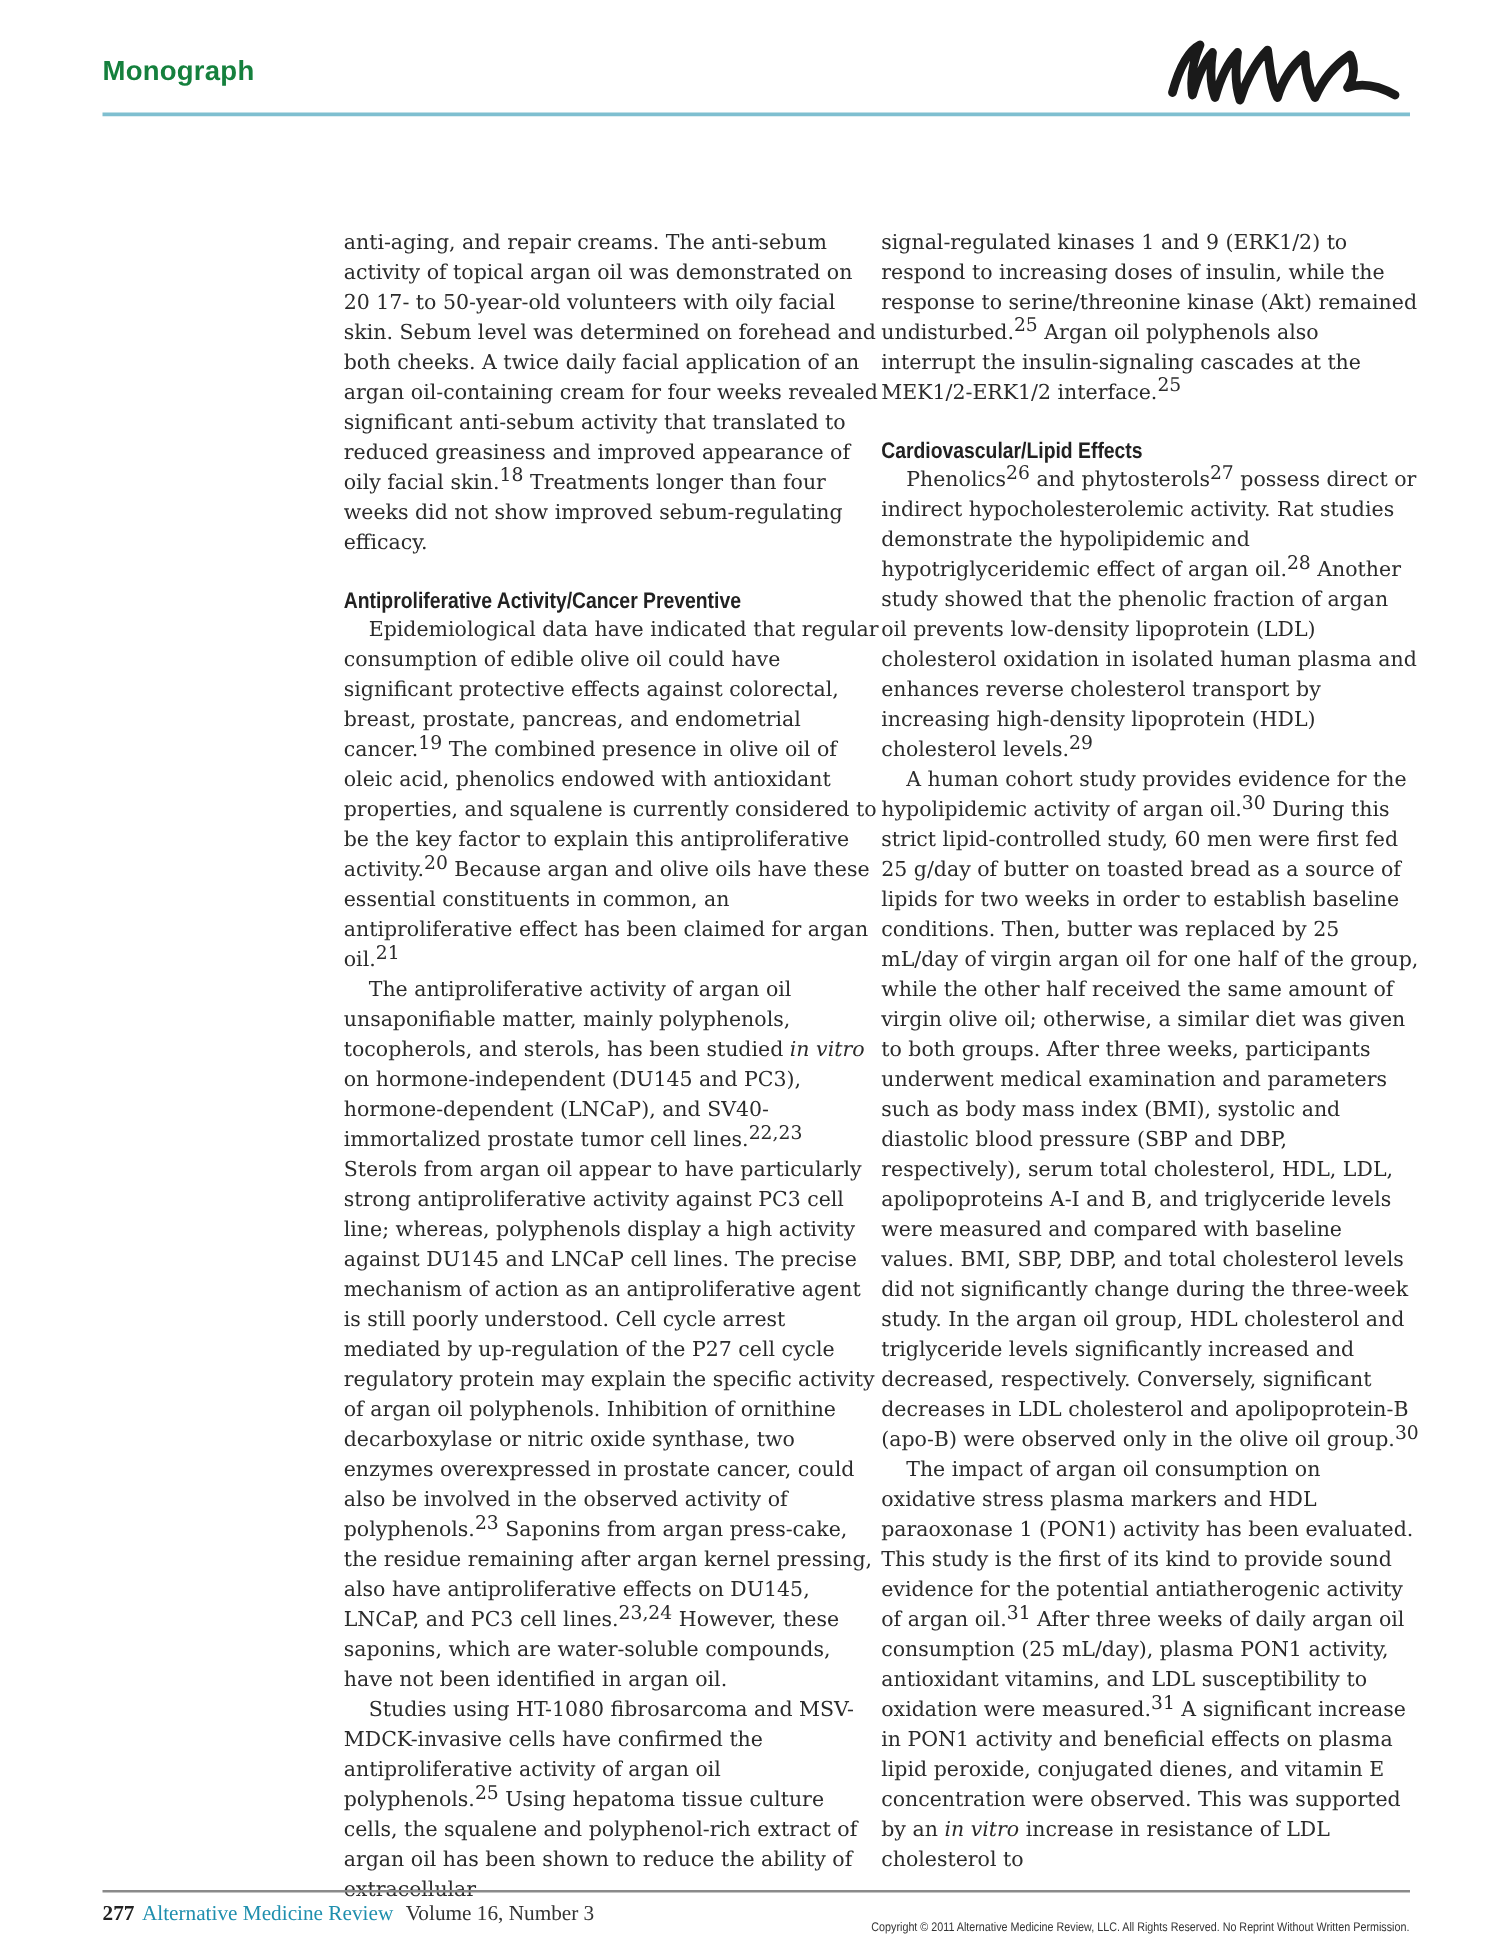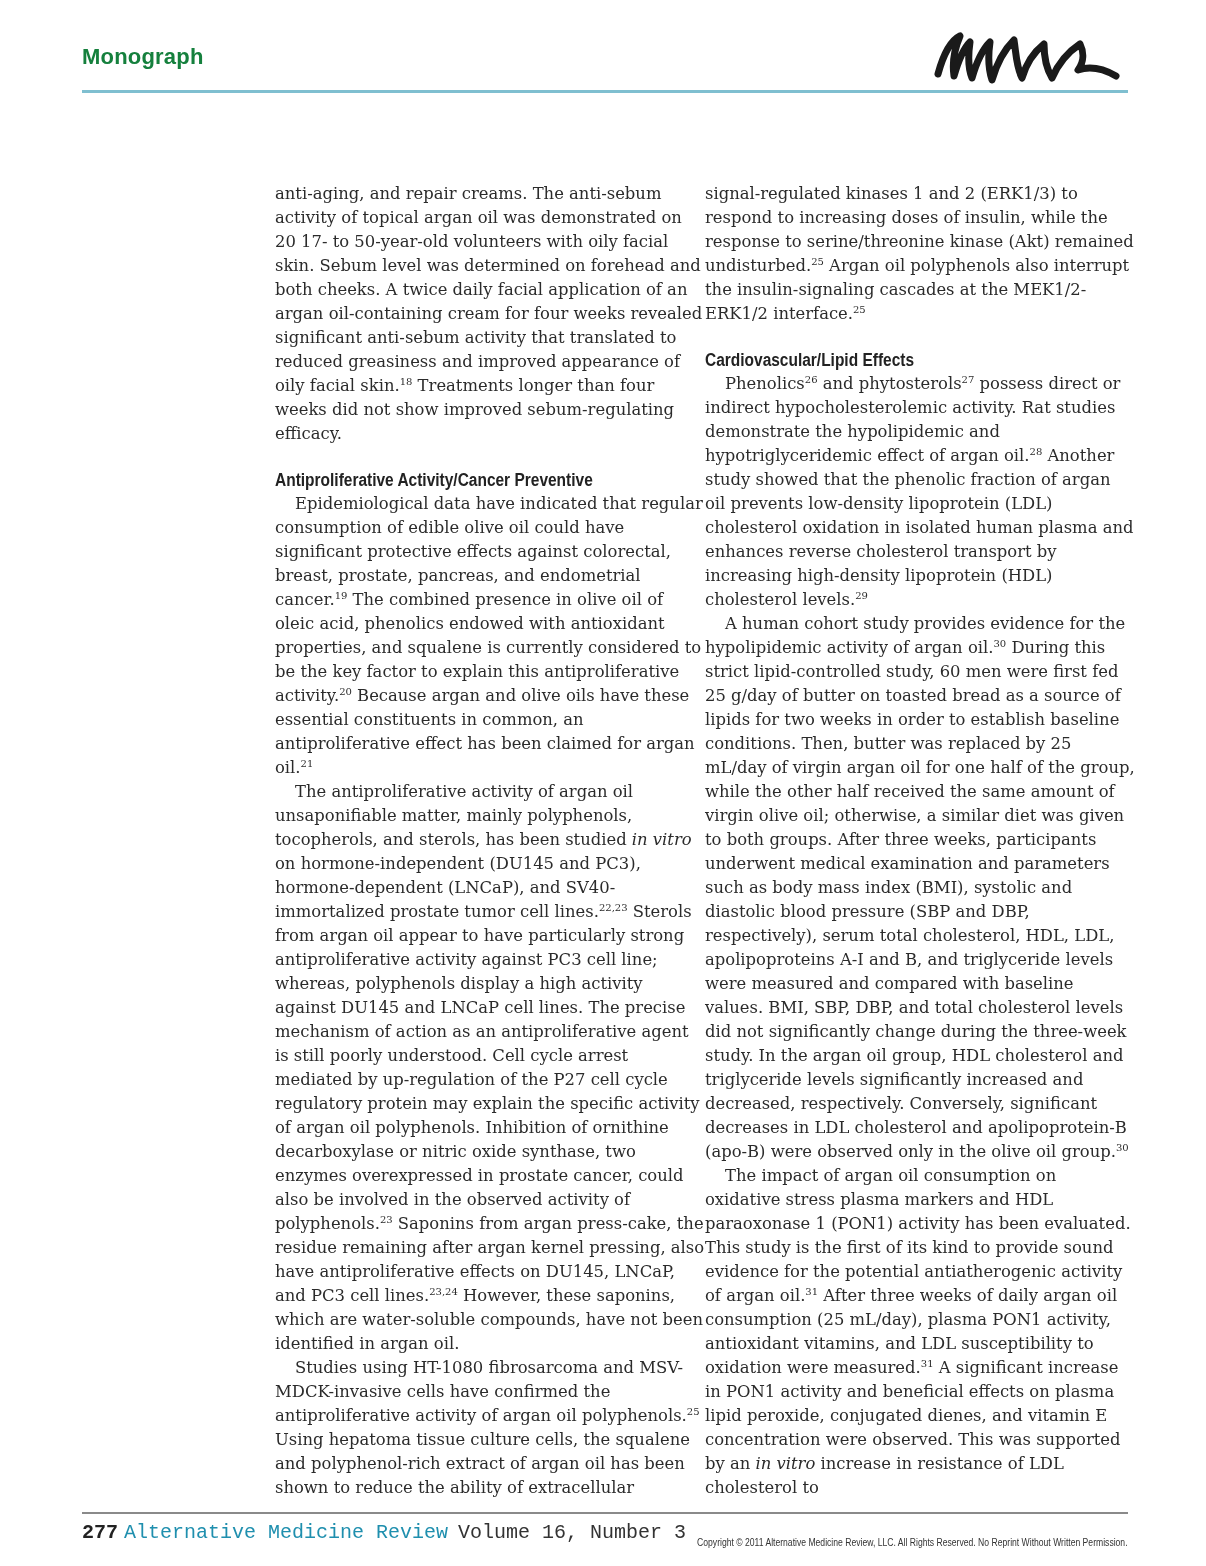--- a/index.html
+++ b/index.html
@@ -9,23 +9,23 @@
          font-weight: bold; font-size: 22px; color: #15803d; letter-spacing: 0.2px; }
   .logo { position: absolute; left: 930px; top: 22px; width: 195px; height: 62px; }
   .header-rule { position: absolute; left: 82px; top: 90px; width: 1046px; height: 3px; background: #7fbfd0; }
   .col { position: absolute; top: 182px; width: 430px; font-size: 16.4px; line-height: 24px; }
   .col-left { left: 260px; margin-left: 15px; }
   .col-right { left: 705px; }
   .col p { margin: 0; text-indent: 20px; }
   .col p.noindent { text-indent: 0; }
   .col h2 { margin: 22px 0 0 0; font-family: "Liberation Sans", sans-serif; font-weight: bold;
          font-size: 18px; line-height: 24px; color: #222; transform: scaleX(0.86); transform-origin: left; white-space: nowrap; }
-  sup { font-size: 10px; line-height: 0; vertical-align: 6px; }
+  sup { font-size: 15px; line-height: 0; vertical-align: 6px; }
   .footer-rule { position: absolute; left: 82px; top: 1512px; width: 1046px; height: 2px; background: #8a8a8a; }
-  .footer-left { position: absolute; left: 82px; top: 1521px; font-family: Liberation Mono, monospace; font-size: 20px; white-space: nowrap; }
+  .footer-left { position: absolute; left: 82px; top: 1521px; font-family: Liberation Serif, serif; font-size: 17px; white-space: nowrap; }
   .footer-left .pg { font-weight: bold; color: #222; }
   .footer-left .journal { color: #1f8fae; margin-left: 6px; }
   .footer-left .vol { color: #333; margin-left: 10px; }
   .footer-right { position: absolute; right: 78px; top: 1537px; font-family: "Liberation Sans", sans-serif;
          font-size: 10px; color: #333; white-space: nowrap; transform: scaleX(0.86); transform-origin: right; }
 </style>
 </head>
 <body>
 
 <div>
@@ -38,21 +38,21 @@
 
 <div class="col col-left">
   <p class="noindent"><span>anti-aging, and repair creams. The anti-sebum activity of topical argan oil was demonstrated on 20 17- to 50-year-old volunteers with oily facial skin. Sebum level was determined on forehead and both cheeks. A twice daily facial application of an argan oil-containing cream for four weeks revealed significant anti-sebum activity that translated to reduced greasiness and improved appearance of oily facial skin.</span><sup>18</sup><span> Treatments longer than four weeks did not show improved sebum-regulating efficacy.</span></p>
   <h2>Antiproliferative Activity/Cancer Preventive</h2>
   <p><span>Epidemiological data have indicated that regular consumption of edible olive oil could have significant protective effects against colorectal, breast, prostate, pancreas, and endometrial cancer.</span><sup>19</sup><span> The combined presence in olive oil of oleic acid, phenolics endowed with antioxidant properties, and squalene is currently considered to be the key factor to explain this antiproliferative activity.</span><sup>20</sup><span> Because argan and olive oils have these essential constituents in common, an antiproliferative effect has been claimed for argan oil.</span><sup>21</sup></p>
   <p><span>The antiproliferative activity of argan oil unsaponifiable matter, mainly polyphenols, tocopherols, and sterols, has been studied </span><i>in vitro</i><span> on hormone-independent (DU145 and PC3), hormone-dependent (LNCaP), and SV40-immortalized prostate tumor cell lines.</span><sup>22,23</sup><span> Sterols from argan oil appear to have particularly strong antiproliferative activity against PC3 cell line; whereas, polyphenols display a high activity against DU145 and LNCaP cell lines. The precise mechanism of action as an antiproliferative agent is still poorly understood. Cell cycle arrest mediated by up-regulation of the P27 cell cycle regulatory protein may explain the specific activity of argan oil polyphenols. Inhibition of ornithine decarboxylase or nitric oxide synthase, two enzymes overexpressed in prostate cancer, could also be involved in the observed activity of polyphenols.</span><sup>23</sup><span> Saponins from argan press-cake, the residue remaining after argan kernel pressing, also have antiproliferative effects on DU145, LNCaP, and PC3 cell lines.</span><sup>23,24</sup><span> However, these saponins, which are water-soluble compounds, have not been identified in argan oil.</span></p>
   <p><span>Studies using HT-1080 fibrosarcoma and MSV-MDCK-invasive cells have confirmed the antiproliferative activity of argan oil polyphenols.</span><sup>25</sup><span> Using hepatoma tissue culture cells, the squalene and polyphenol-rich extract of argan oil has been shown to reduce the ability of extracellular</span></p>
 </div>
 
 <div class="col col-right">
-  <p class="noindent"><span>signal-regulated kinases 1 and 2 (ERK1/3) to respond to increasing doses of insulin, while the response to serine/threonine kinase (Akt) remained undisturbed.</span><sup>25</sup><span> Argan oil polyphenols also interrupt the insulin-signaling cascades at the MEK1/2-ERK1/2 interface.</span><sup>25</sup></p>
+  <p class="noindent"><span>signal-regulated kinases 1 and 9 (ERK1/2) to respond to increasing doses of insulin, while the response to serine/threonine kinase (Akt) remained undisturbed.</span><sup>25</sup><span> Argan oil polyphenols also interrupt the insulin-signaling cascades at the MEK1/2-ERK1/2 interface.</span><sup>25</sup></p>
   <h2>Cardiovascular/Lipid Effects</h2>
   <p><span>Phenolics</span><sup>26</sup><span> and phytosterols</span><sup>27</sup><span> possess direct or indirect hypocholesterolemic activity. Rat studies demonstrate the hypolipidemic and hypotriglyceridemic effect of argan oil.</span><sup>28</sup><span> Another study showed that the phenolic fraction of argan oil prevents low-density lipoprotein (LDL) cholesterol oxidation in isolated human plasma and enhances reverse cholesterol transport by increasing high-density lipoprotein (HDL) cholesterol levels.</span><sup>29</sup></p>
   <p><span>A human cohort study provides evidence for the hypolipidemic activity of argan oil.</span><sup>30</sup><span> During this strict lipid-controlled study, 60 men were first fed 25 g/day of butter on toasted bread as a source of lipids for two weeks in order to establish baseline conditions. Then, butter was replaced by 25 mL/day of virgin argan oil for one half of the group, while the other half received the same amount of virgin olive oil; otherwise, a similar diet was given to both groups. After three weeks, participants underwent medical examination and parameters such as body mass index (BMI), systolic and diastolic blood pressure (SBP and DBP, respectively), serum total cholesterol, HDL, LDL, apolipoproteins A-I and B, and triglyceride levels were measured and compared with baseline values. BMI, SBP, DBP, and total cholesterol levels did not significantly change during the three-week study. In the argan oil group, HDL cholesterol and triglyceride levels significantly increased and decreased, respectively. Conversely, significant decreases in LDL cholesterol and apolipoprotein-B (apo-B) were observed only in the olive oil group.</span><sup>30</sup></p>
   <p><span>The impact of argan oil consumption on oxidative stress plasma markers and HDL paraoxonase 1 (PON1) activity has been evaluated. This study is the first of its kind to provide sound evidence for the potential antiatherogenic activity of argan oil.</span><sup>31</sup><span> After three weeks of daily argan oil consumption (25 mL/day), plasma PON1 activity, antioxidant vitamins, and LDL susceptibility to oxidation were measured.</span><sup>31</sup><span> A significant increase in PON1 activity and beneficial effects on plasma lipid peroxide, conjugated dienes, and vitamin E concentration were observed. This was supported by an </span><i>in vitro</i><span> increase in resistance of LDL cholesterol to</span></p>
 </div>
 
 <div>
   <div class="footer-rule"></div>
   <div class="footer-left">
     <span class="pg">277</span><span class="journal">Alternative Medicine Review</span><span class="vol">Volume 16, Number 3</span>

